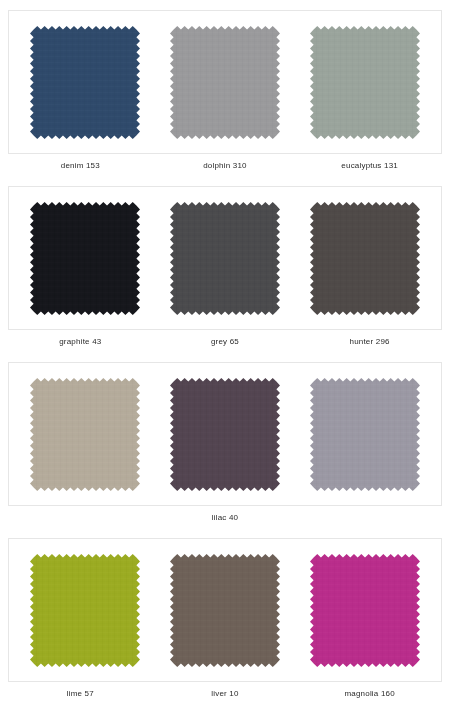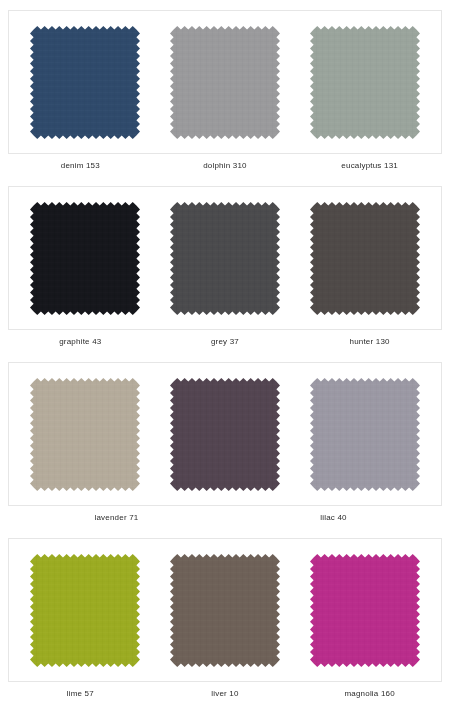--- a/index.html
+++ b/index.html
@@ -171,22 +171,22 @@
                 <rect width="1" height="6" x="3" opacity="0.10" fill="#5b5553"></rect>
               </pattern>
             </defs>
             <polygon fill="url(#p-1-2)" points="3.60,3.60 7.27,0.00 10.94,3.60 14.61,0.00 18.29,3.60 21.96,0.00 25.63,3.60 29.30,0.00 32.97,3.60 36.64,0.00 40.31,3.60 43.99,0.00 47.66,3.60 51.33,0.00 55.00,3.60 58.67,0.00 62.34,3.60 66.01,0.00 69.69,3.60 73.36,0.00 77.03,3.60 80.70,0.00 84.37,3.60 88.04,0.00 91.71,3.60 95.39,0.00 99.06,3.60 102.73,0.00 106.40,3.60 110.00,7.38 106.40,11.16 110.00,14.94 106.40,18.71 110.00,22.49 106.40,26.27 110.00,30.05 106.40,33.83 110.00,37.61 106.40,41.39 110.00,45.16 106.40,48.94 110.00,52.72 106.40,56.50 110.00,60.28 106.40,64.06 110.00,67.84 106.40,71.61 110.00,75.39 106.40,79.17 110.00,82.95 106.40,86.73 110.00,90.51 106.40,94.29 110.00,98.06 106.40,101.84 110.00,105.62 106.40,109.40 102.73,113.00 99.06,109.40 95.39,113.00 91.71,109.40 88.04,113.00 84.37,109.40 80.70,113.00 77.03,109.40 73.36,113.00 69.69,109.40 66.01,113.00 62.34,109.40 58.67,113.00 55.00,109.40 51.33,113.00 47.66,109.40 43.99,113.00 40.31,109.40 36.64,113.00 32.97,109.40 29.30,113.00 25.63,109.40 21.96,113.00 18.29,109.40 14.61,113.00 10.94,109.40 7.27,113.00 3.60,109.40 0.00,105.62 3.60,101.84 0.00,98.06 3.60,94.29 0.00,90.51 3.60,86.73 0.00,82.95 3.60,79.17 0.00,75.39 3.60,71.61 0.00,67.84 3.60,64.06 0.00,60.28 3.60,56.50 0.00,52.72 3.60,48.94 0.00,45.16 3.60,41.39 0.00,37.61 3.60,33.83 0.00,30.05 3.60,26.27 0.00,22.49 3.60,18.71 0.00,14.94 3.60,11.16 0.00,7.38"></polygon>
           </svg>
         </div>
       </div>
     </div>
     <div class="labels">
       <div class="label-cell">graphite 43</div>
-      <div class="label-cell">grey 37</div>
-      <div class="label-cell">hunter 130</div>
+      <div class="label-cell">grey 65</div>
+      <div class="label-cell">hunter 296</div>
     </div>
   </div>
 
   <div class="swatch-row">
     <div class="card">
       <div class="swatch-cell">
         <div class="swatch">
           <svg viewBox="0 0 110 113" preserveAspectRatio="none">
             <defs>
               <pattern id="p-2-0" width="6" height="6" patternUnits="userSpaceOnUse">
@@ -228,21 +228,20 @@
                 <rect width="6" height="1" y="3" opacity="0.10" fill="#8e8b98"></rect>
                 <rect width="1" height="6" x="3" opacity="0.10" fill="#a8a5b0"></rect>
               </pattern>
             </defs>
             <polygon fill="url(#p-2-2)" points="3.60,3.60 7.27,0.00 10.94,3.60 14.61,0.00 18.29,3.60 21.96,0.00 25.63,3.60 29.30,0.00 32.97,3.60 36.64,0.00 40.31,3.60 43.99,0.00 47.66,3.60 51.33,0.00 55.00,3.60 58.67,0.00 62.34,3.60 66.01,0.00 69.69,3.60 73.36,0.00 77.03,3.60 80.70,0.00 84.37,3.60 88.04,0.00 91.71,3.60 95.39,0.00 99.06,3.60 102.73,0.00 106.40,3.60 110.00,7.38 106.40,11.16 110.00,14.94 106.40,18.71 110.00,22.49 106.40,26.27 110.00,30.05 106.40,33.83 110.00,37.61 106.40,41.39 110.00,45.16 106.40,48.94 110.00,52.72 106.40,56.50 110.00,60.28 106.40,64.06 110.00,67.84 106.40,71.61 110.00,75.39 106.40,79.17 110.00,82.95 106.40,86.73 110.00,90.51 106.40,94.29 110.00,98.06 106.40,101.84 110.00,105.62 106.40,109.40 102.73,113.00 99.06,109.40 95.39,113.00 91.71,109.40 88.04,113.00 84.37,109.40 80.70,113.00 77.03,109.40 73.36,113.00 69.69,109.40 66.01,113.00 62.34,109.40 58.67,113.00 55.00,109.40 51.33,113.00 47.66,109.40 43.99,113.00 40.31,109.40 36.64,113.00 32.97,109.40 29.30,113.00 25.63,109.40 21.96,113.00 18.29,109.40 14.61,113.00 10.94,109.40 7.27,113.00 3.60,109.40 0.00,105.62 3.60,101.84 0.00,98.06 3.60,94.29 0.00,90.51 3.60,86.73 0.00,82.95 3.60,79.17 0.00,75.39 3.60,71.61 0.00,67.84 3.60,64.06 0.00,60.28 3.60,56.50 0.00,52.72 3.60,48.94 0.00,45.16 3.60,41.39 0.00,37.61 3.60,33.83 0.00,30.05 3.60,26.27 0.00,22.49 3.60,18.71 0.00,14.94 3.60,11.16 0.00,7.38"></polygon>
           </svg>
         </div>
       </div>
     </div>
     <div class="labels">
-      <div class="label-cell">lavender 71</div>
       <div class="label-cell">lilac 40</div>
     </div>
   </div>
 
   <div class="swatch-row">
     <div class="card">
       <div class="swatch-cell">
         <div class="swatch">
           <svg viewBox="0 0 110 113" preserveAspectRatio="none">
             <defs>

